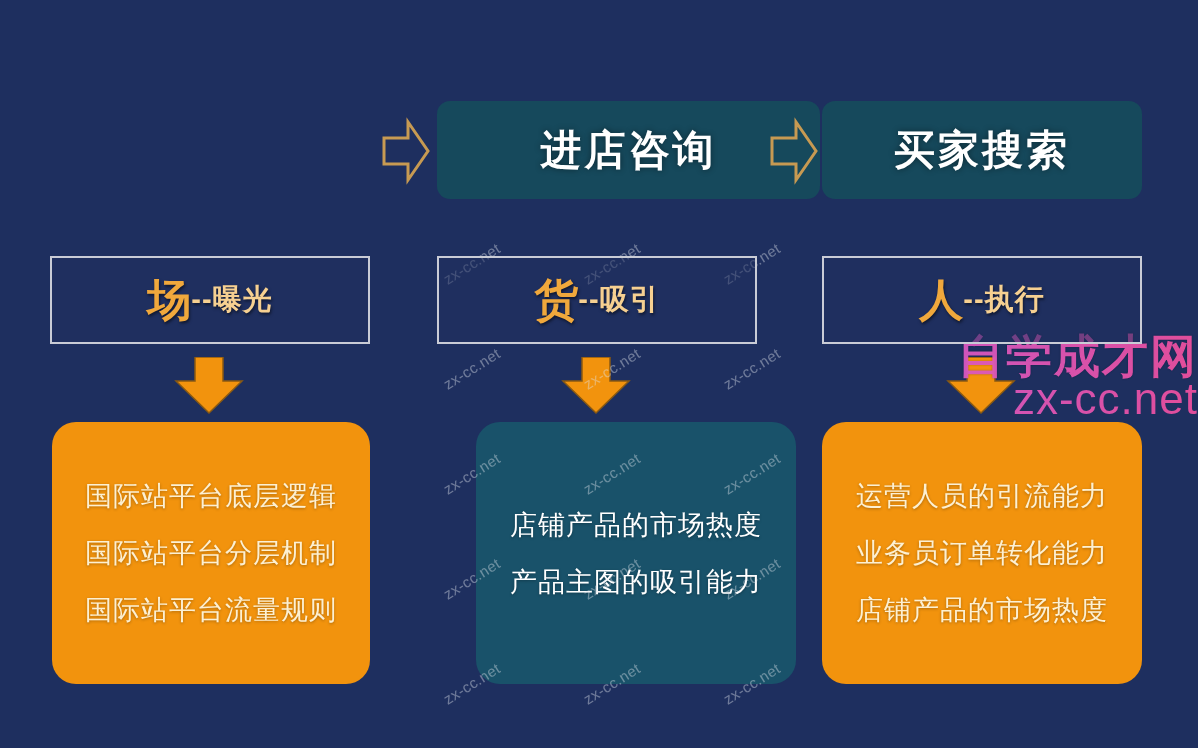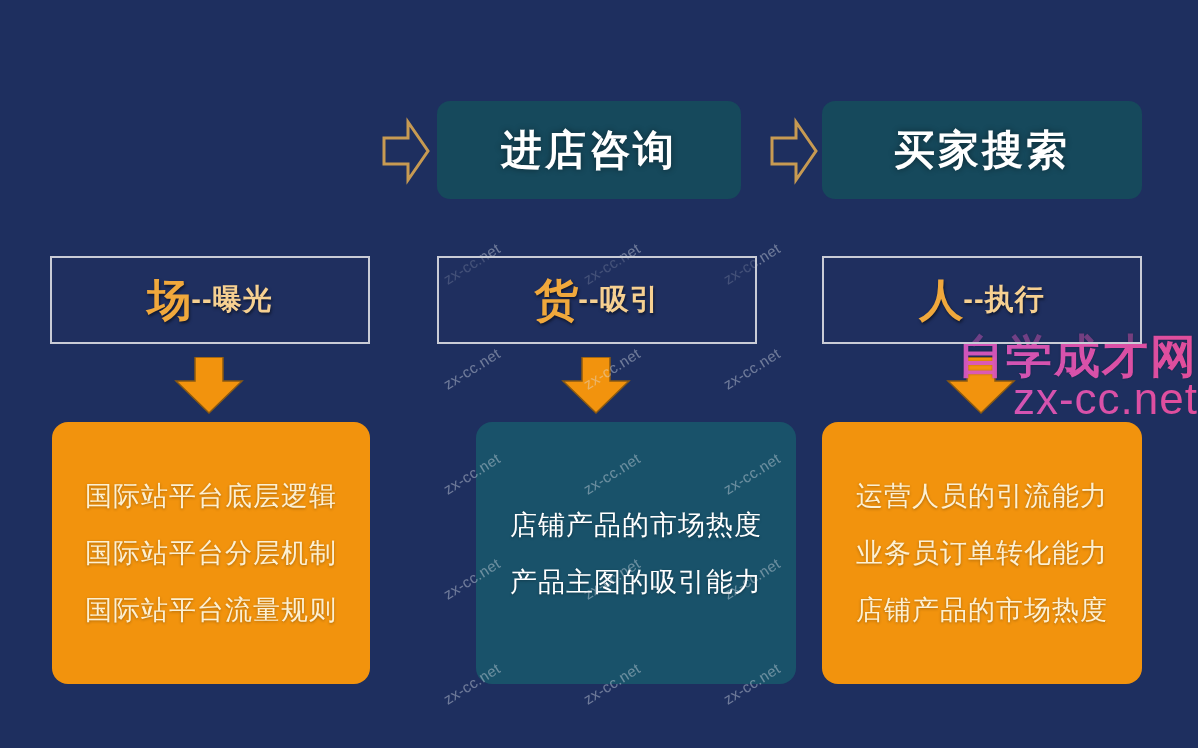--- a/index.html
+++ b/index.html
@@ -49,21 +49,21 @@
   .pill{
     position:absolute;top:0;height:98px;
     background:#16495c;border-radius:13px;
     display:flex;align-items:center;justify-content:center;
   }
   .pill span{
     color:#ffffff;font-size:41px;font-weight:bold;letter-spacing:3px;
     text-shadow:0 0 6px rgba(0,0,0,.45);
   }
   .pill.p1{left:50px;width:320px;}
-  .pill.p2{left:437px;width:304px;}
+  .pill.p2{left:437px;width:383px;}
   .pill.p3{left:822px;width:320px;}
 
   .arrowR{position:absolute;top:15px;width:48px;height:70px;}
   .arrowR.a1{left:382px;}
   .arrowR.a2{left:770px;}
 
   
   .row2{position:absolute;top:256px;left:0;width:1198px;height:88px;z-index:7;}
   .obox{
     position:absolute;top:0;height:88px;
@@ -85,21 +85,21 @@
 
   
   .arrowD{position:absolute;width:74px;height:58px;z-index:3;}
   .arrowD.d1{left:172px;top:357px;}
   .arrowD.d2{left:559px;top:357px;}
   .arrowD.d3{left:944px;top:357px;}
 
   
   .row3{position:absolute;top:422px;left:0;width:1198px;height:262px;z-index:2;}
   .card{
-    position:absolute;top:0;height:262px;border-radius:16px;
+    position:absolute;top:0;height:262px;border-radius:24px;
     display:flex;flex-direction:column;align-items:center;justify-content:center;
     gap:21px;
   }
   .card.c1{left:52px;width:318px;background:#f2930d;}
   .card.c2{left:437px;width:320px;background:#19526a;margin-left:39px;}
   .card.c3{left:822px;width:320px;background:#f2930d;}
   .card .line{
     font-size:27px;letter-spacing:1px;white-space:nowrap;
     text-shadow:0 1px 3px rgba(0,0,0,.30);
   }

